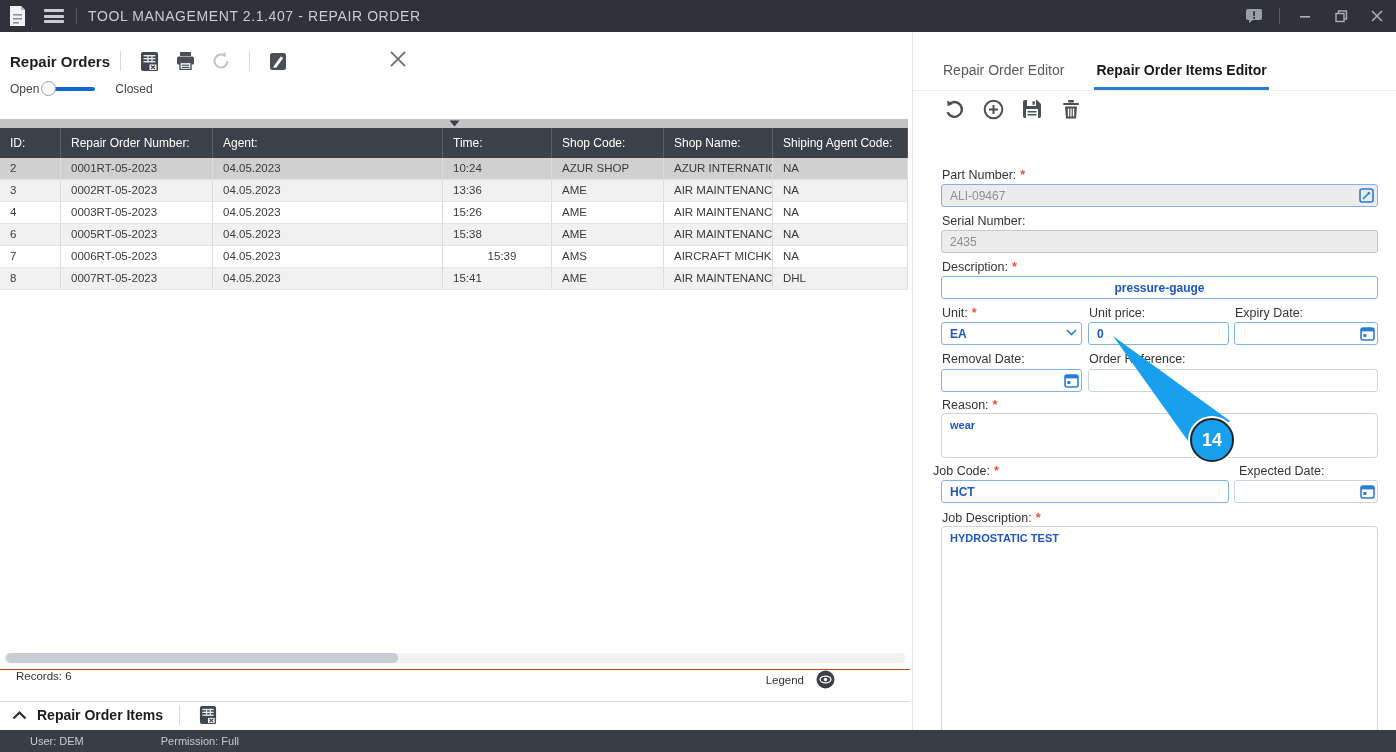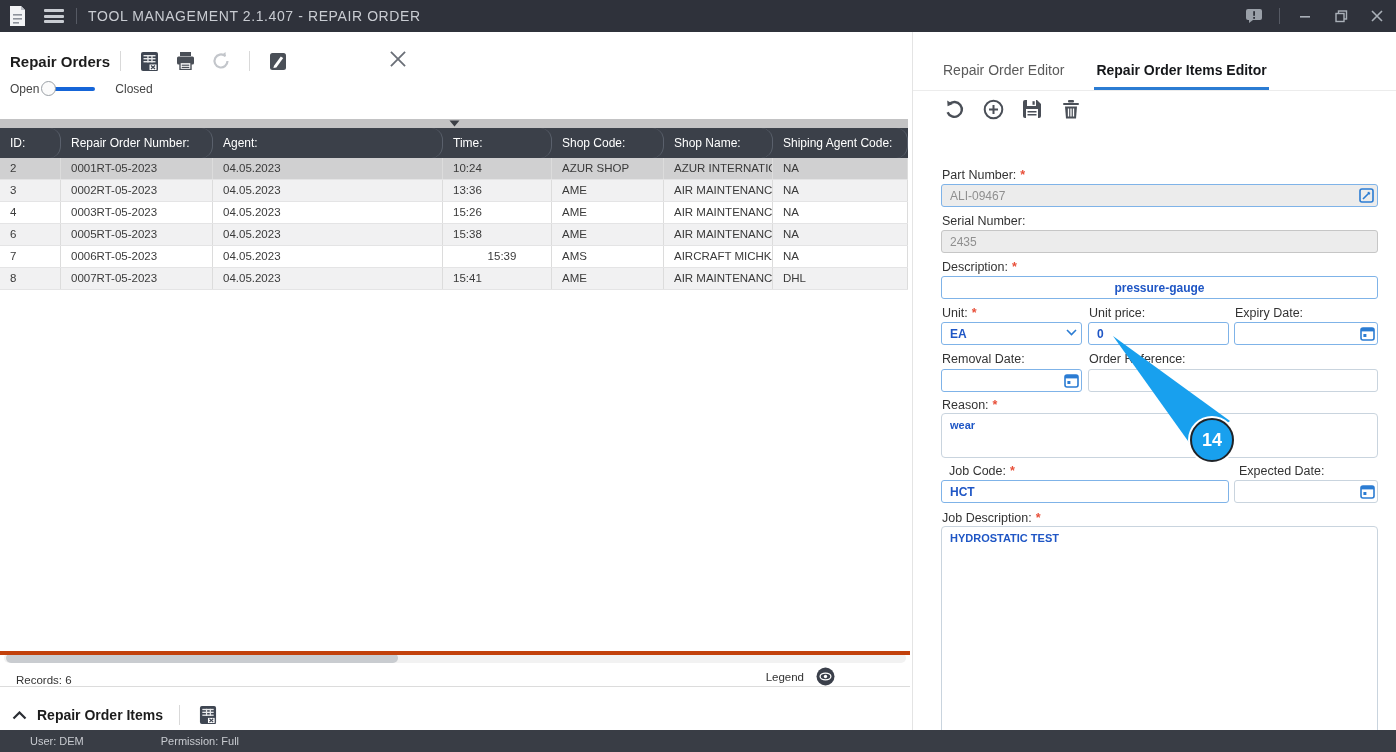--- a/index.html
+++ b/index.html
@@ -29,31 +29,31 @@
   .lp-close{position:absolute;right:505px;top:18px;width:18px;height:18px;cursor:pointer;}
   .toggle-row{position:absolute;left:10px;top:50px;display:flex;align-items:center;font-size:12px;color:#444;}
   .tg-track{position:relative;width:46px;height:4px;background:#1565d8;border-radius:2px;margin:0 6px 0 10px;}
   .tg-knob{position:absolute;left:-8px;top:-6px;width:15px;height:15px;border-radius:50%;background:#fbfbfb;border:1px solid #9aa0a6;box-sizing:border-box;}
   .tg-right-label{margin-left:14px;}
   
   .grid-splitter{position:absolute;left:0;top:87px;width:908px;height:9px;background:#c3c3c4;cursor:pointer;}
   .grid-splitter svg{position:absolute;left:449px;top:1px;}
   .grid-head{position:absolute;left:0;top:96px;width:908px;height:30px;background:#3b4049;display:flex;}
   .gh-cell{box-sizing:border-box;border-right:1px solid #5a606c;color:#fff;font-size:12px;
-           padding:8px 0 12px 10px;overflow:hidden;white-space:nowrap;border-radius:12px;}
+           padding:8px 0 12px 10px;overflow:hidden;white-space:nowrap;}
   .grid-body{position:absolute;left:0;top:126px;width:908px;}
   .g-row{display:flex;height:22px;background:#fff;border-bottom:1px solid #e4e4e5;cursor:pointer;box-sizing:border-box;}
   .g-row.alt{background:#f1f1f2;}
   .g-row.sel{background:#d0d0d1;}
   .g-cell{box-sizing:border-box;border-right:1px solid #dcdcdc;font-size:11.5px;color:#3a3a3a;
           padding:4px 0 0 10px;overflow:hidden;white-space:nowrap;}
   .hscroll{position:absolute;left:4px;top:621px;width:902px;height:10px;background:#f2f2f2;border-radius:5px;}
   .hscroll-thumb{position:absolute;left:2px;top:0;width:392px;height:10px;background:#c9ccd0;border-radius:5px;cursor:pointer;}
-  .records-row{position:absolute;left:0;top:619px;width:910px;height:31px;border-top:4px solid #c2410c;border-bottom:1px solid #dcdcdc;
-               display:flex;align-items:flex-end;font-size:11.5px;color:#333;}
+  .records-row{position:absolute;left:0;top:637px;width:910px;height:31px;border-top:1px solid #c2410c;border-bottom:1px solid #dcdcdc;
+               display:flex;align-items:flex-start;font-size:11.5px;color:#333;}
   .records-label{margin-left:16px;}
   .legend-wrap{position:absolute;right:75px;display:flex;align-items:center;gap:12px;}
   .items-header{position:absolute;left:0;top:668px;width:910px;height:30px;display:flex;align-items:center;}
   .items-title{font-size:14px;font-weight:bold;color:#1c1c1c;margin-left:10px;}
   
   .right-panel{position:absolute;left:912px;top:32px;width:484px;height:698px;background:#fff;border-left:1px solid #e4e4e4;}
   .tabs{position:absolute;left:0;top:22px;width:484px;height:36px;border-bottom:1px solid #ececec;display:flex;}
   .tab{margin-left:28px;font-size:14px;color:#5a5a5a;padding:8px 2px 10px 2px;cursor:pointer;white-space:nowrap;}
   .tab.active{color:#15171a;font-weight:bold;border-bottom:3px solid #2b7cd3;padding-bottom:13px;}
   .rp-toolbar{position:absolute;left:30px;top:66px;display:flex;gap:17px;}
@@ -360,21 +360,21 @@
       <svg class="field-icon" style="left:151px;top:241px;" width="15" height="15" viewBox="0 0 15 15">
         <rect x="1" y="2" width="13" height="12" rx="2" fill="none" stroke="#2b7cd3" stroke-width="1.6"></rect>
         <rect x="1" y="2" width="13" height="3.4" fill="#2b7cd3"></rect>
           <rect x="3.4" y="8" width="3" height="3" fill="#2b7cd3"></rect>
       </svg>
       <input class="f-input" style="left: 175px; top: 237px; width: 290px; border-color: rgb(201, 212, 222);" value="">
 
       <div class="f-label" style="left:29px;top:266px;"><span>Reason:</span><span class="req">*</span></div>
       <textarea class="f-area" style="left: 28px; top: 281px; width: 437px; height: 45px;">wear</textarea>
 
-      <div class="f-label" style="left:36px;top:332px;"><span>Job Code:</span><span class="req">*</span></div>
+      <div class="f-label" style="left:20px;top:332px;"><span>Job Code:</span><span class="req">*</span></div>
       <div class="f-label" style="left:326px;top:332px;"><span>Expected Date:</span></div>
       <input class="f-input" style="left: 28px; top: 348px; width: 288px;" value="HCT">
       <input class="f-input" style="left: 321px; top: 348px; width: 144px; border-color: rgb(201, 212, 222);" value="">
       <svg class="field-icon" style="left:447px;top:352px;" width="15" height="15" viewBox="0 0 15 15">
         <rect x="1" y="2" width="13" height="12" rx="2" fill="none" stroke="#2b7cd3" stroke-width="1.6"></rect>
         <rect x="1" y="2" width="13" height="3.4" fill="#2b7cd3"></rect>
           <rect x="3.4" y="8" width="3" height="3" fill="#2b7cd3"></rect>
       </svg>
 
       <div class="f-label" style="left:29px;top:379px;"><span>Job Description:</span><span class="req">*</span></div>

